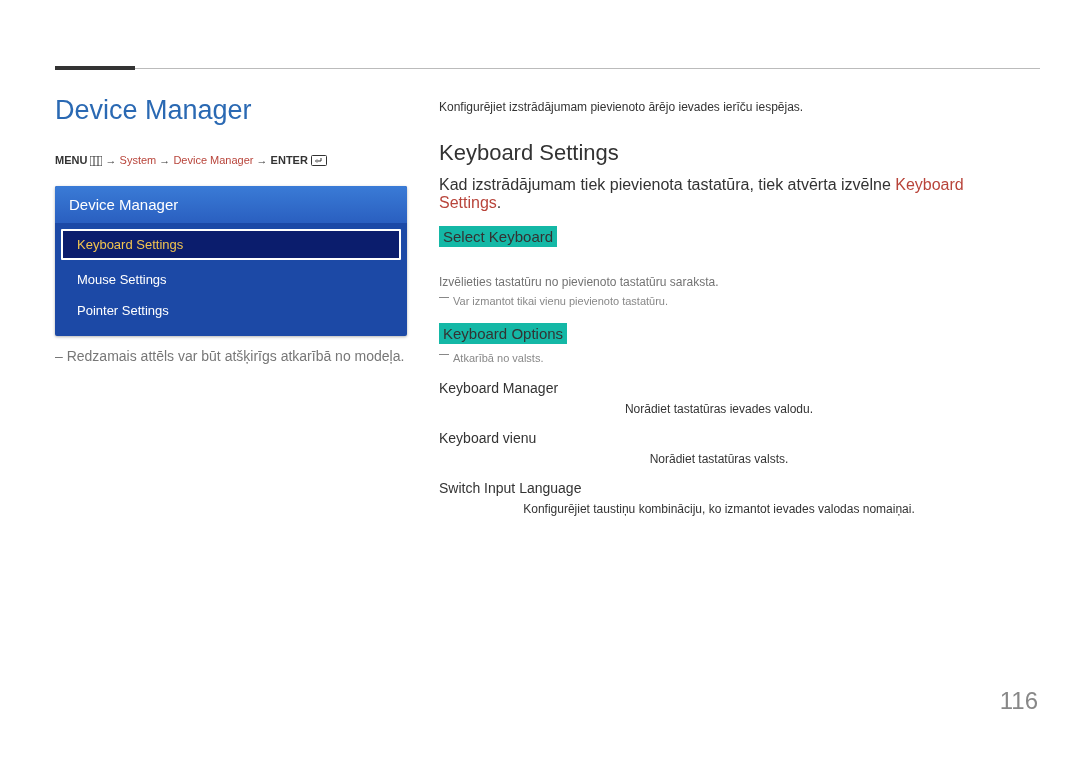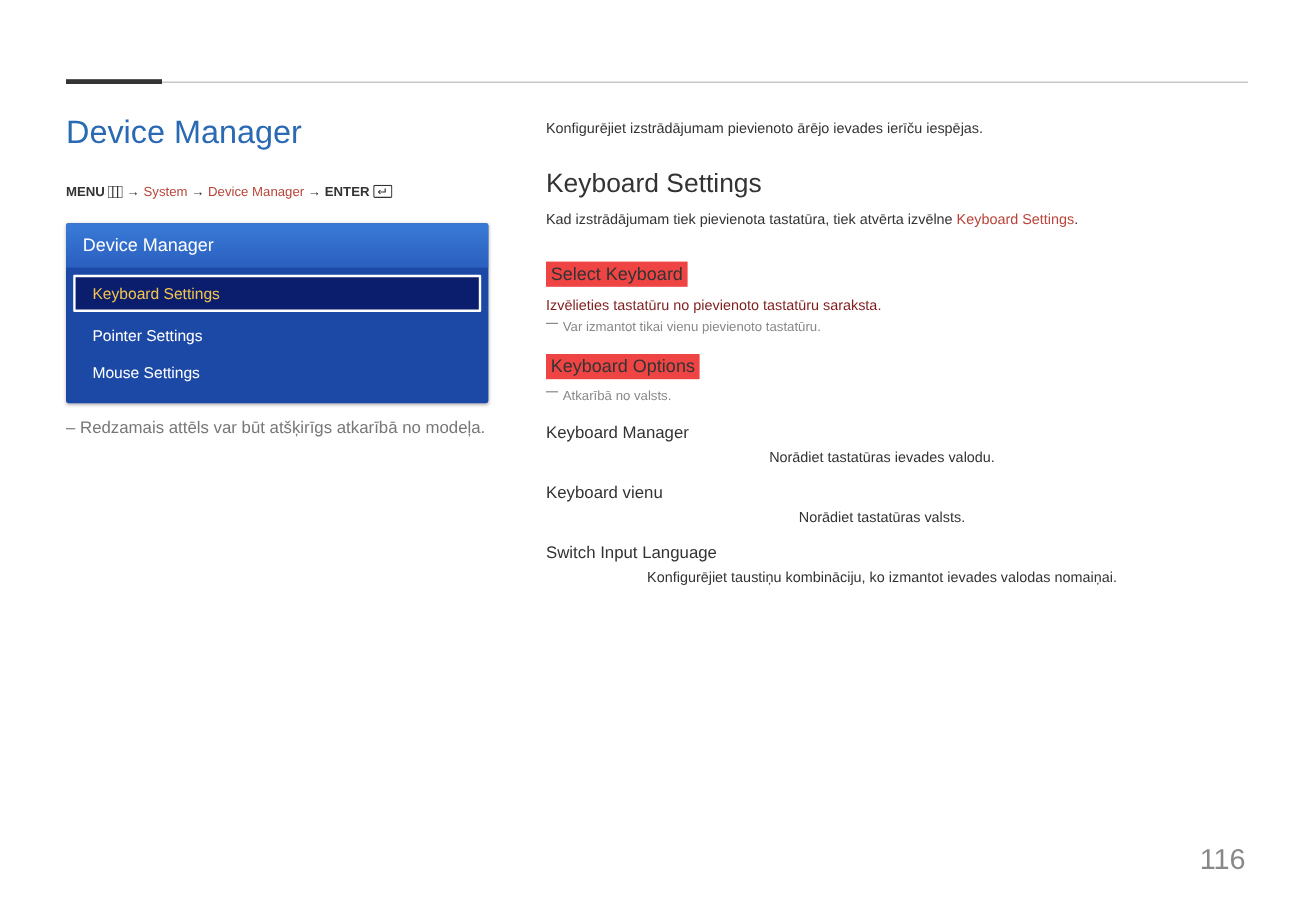--- a/index.html
+++ b/index.html
@@ -77,54 +77,55 @@
   }
   .menu-item.normal { padding: 8px 22px; }
   .menu-panel-body { padding: 2px 0 10px 0; }
   .left-footnote {
     font-size: 14px;
     color: #777;
     margin-top: 12px;
   }
   .right-col {
     position: absolute;
-    left: 455px;
+    left: 439px;
     top: 100px;
     width: 560px;
   }
   .intro-text {
     font-size: 12px;
     color: #333;
     margin-bottom: 26px;
   }
   .section-h2 {
     font-size: 22px;
     color: #333;
     font-weight: 500;
     margin-bottom: 10px;
   }
   .section-p {
-    font-size: 12px;
-    color: #333;
-    margin-bottom: 28px;
+    font-size: 16px;
+    color: #333;
+    margin-bottom: 14px;
   }
   .section-p .red { color: #b8443a; }
   .sub-heading {
     display: inline-block;
-    background: #ef4444;
+    background: #14b8a6;
     color: #333;
     font-size: 15px;
     font-weight: 500;
     padding: 2px 4px;
     margin-bottom: 8px;
   }
   .sub-desc {
     font-size: 12px;
-    color: #7f1d1d;
+    color: #737373;
     margin-bottom: 6px;
+    margin-top: 20px;
   }
   .note-line {
     font-size: 11px;
     color: #888;
     margin-left: 14px;
     margin-bottom: 16px;
     position: relative;
   }
   .note-dash {
     position: absolute;
@@ -142,21 +143,21 @@
   .opt-p {
     font-size: 12px;
     color: #333;
     margin-bottom: 14px;
     text-align: center;
   }
   .block { margin-bottom: 6px; }
   .page-number {
     position: absolute;
     right: 42px;
-    bottom: 32px;
+    bottom: 48px;
     font-size: 24px;
     color: #888;
     font-weight: 300;
   }
 </style>
 </head>
 <body>
 
 <div class="top-rule"></div>
 <div class="top-rule-accent"></div>
@@ -184,22 +185,22 @@
           <rect x="0.5" y="0.5" width="15" height="10" rx="1" fill="none" stroke="#333" stroke-width="1"></rect>
           <path d="M10 3 v3 h-4 M6 4.5 L4.5 6 L6 7.5" fill="none" stroke="#333" stroke-width="1"></path>
         </svg>
     </span>
   </div>
 
   <div class="menu-panel">
     <div class="menu-panel-header">Device Manager</div>
     <div class="menu-panel-body">
       <div class="menu-item selected">Keyboard Settings</div>
+      <div class="menu-item normal">Mouse Settings</div>
       <div class="menu-item normal">Pointer Settings</div>
-      <div class="menu-item normal">Mouse Settings</div>
     </div>
   </div>
 
   <div class="left-footnote">– Redzamais attēls var būt atšķirīgs atkarībā no modeļa.</div>
 </div>
 
 <div class="right-col">
   <p class="intro-text">Konfigurējiet izstrādājumam pievienoto ārējo ievades ierīču iespējas.</p>
 
   <h2 class="section-h2">Keyboard Settings</h2>

